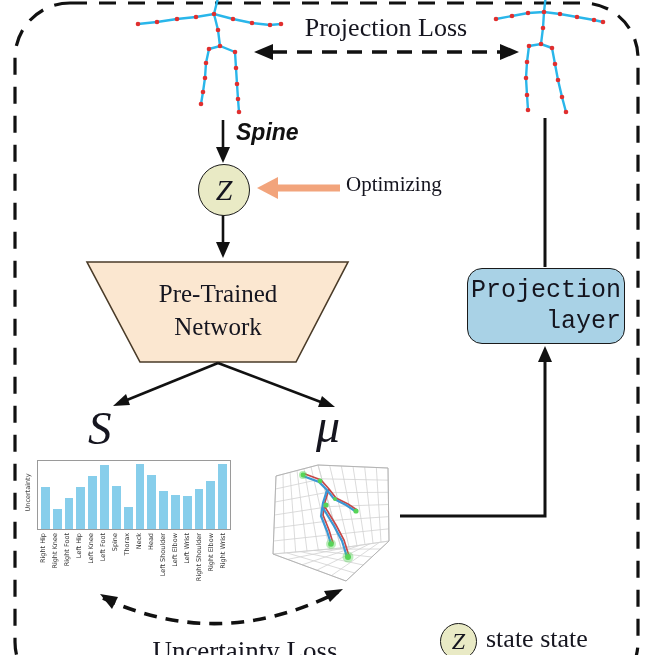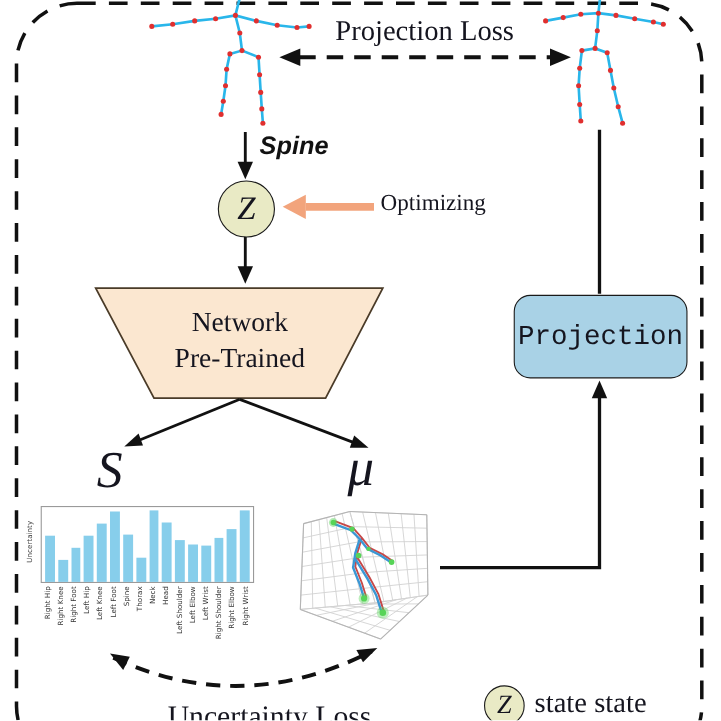--- a/index.html
+++ b/index.html
@@ -220,28 +220,29 @@
     </g>
   </svg>
 
   <div class="txt serif center" id="projection-loss">Projection Loss</div>
   <div class="txt" id="init-label">Spine</div>
   <div id="latent-node">
     <span class="serif">Z</span>
   </div>
   <div class="txt serif" id="optimizing-label">Optimizing</div>
   <div class="txt serif center" id="network-label">
+    <div>Pre-Trained</div>
     <div>Network</div>
-    <div>Pre-Trained</div>
   </div>
   <div class="txt serif" id="s-label">S</div>
   <div class="txt serif" id="mu-label">μ</div>
   <div id="projection-box">
     <div class="inner serif">
       <div>Projection</div>
+      <div>layer</div>
     </div>
   </div>
 
   <div id="chart-ylabel">Uncertainty</div>
   <div id="chart-frame">
     <div id="bars">
         <div class="bar" style="height: 62%; background: rgb(135, 206, 235);"></div>
         <div class="bar" style="height: 30%; background: rgb(135, 206, 235);"></div>
         <div class="bar" style="height: 46%; background: rgb(135, 206, 235);"></div>
         <div class="bar" style="height: 62%; background: rgb(135, 206, 235);"></div>

